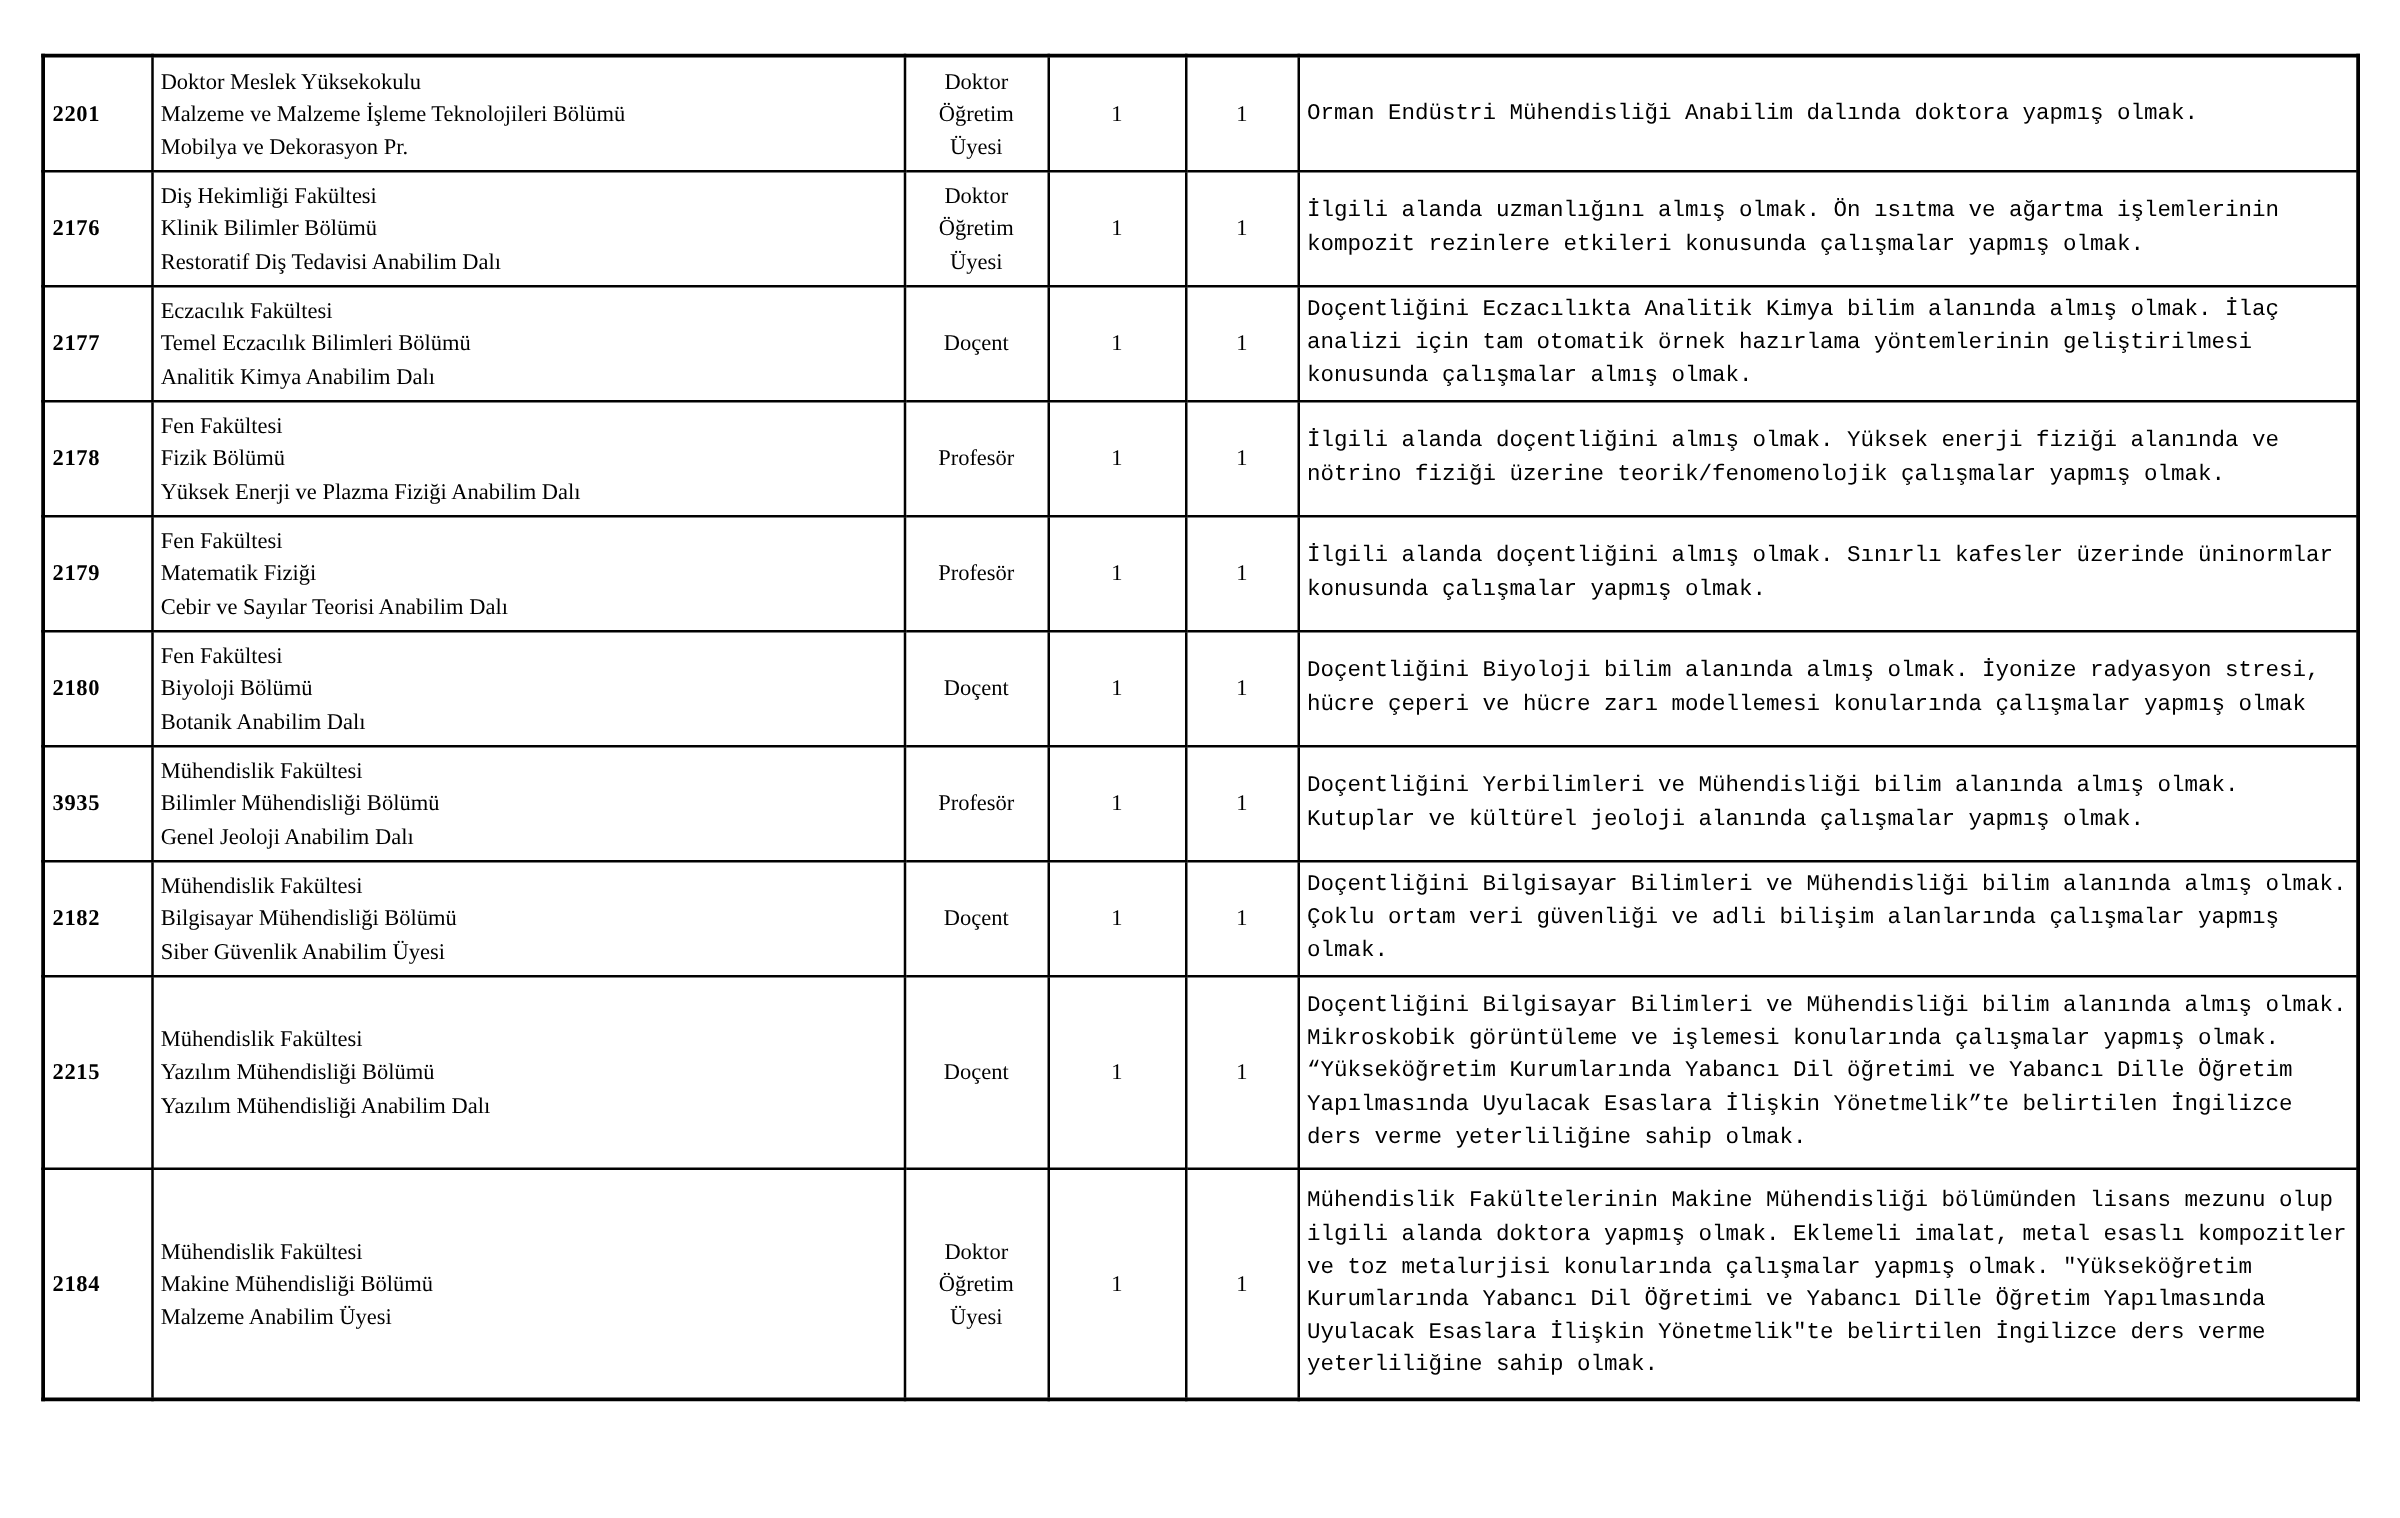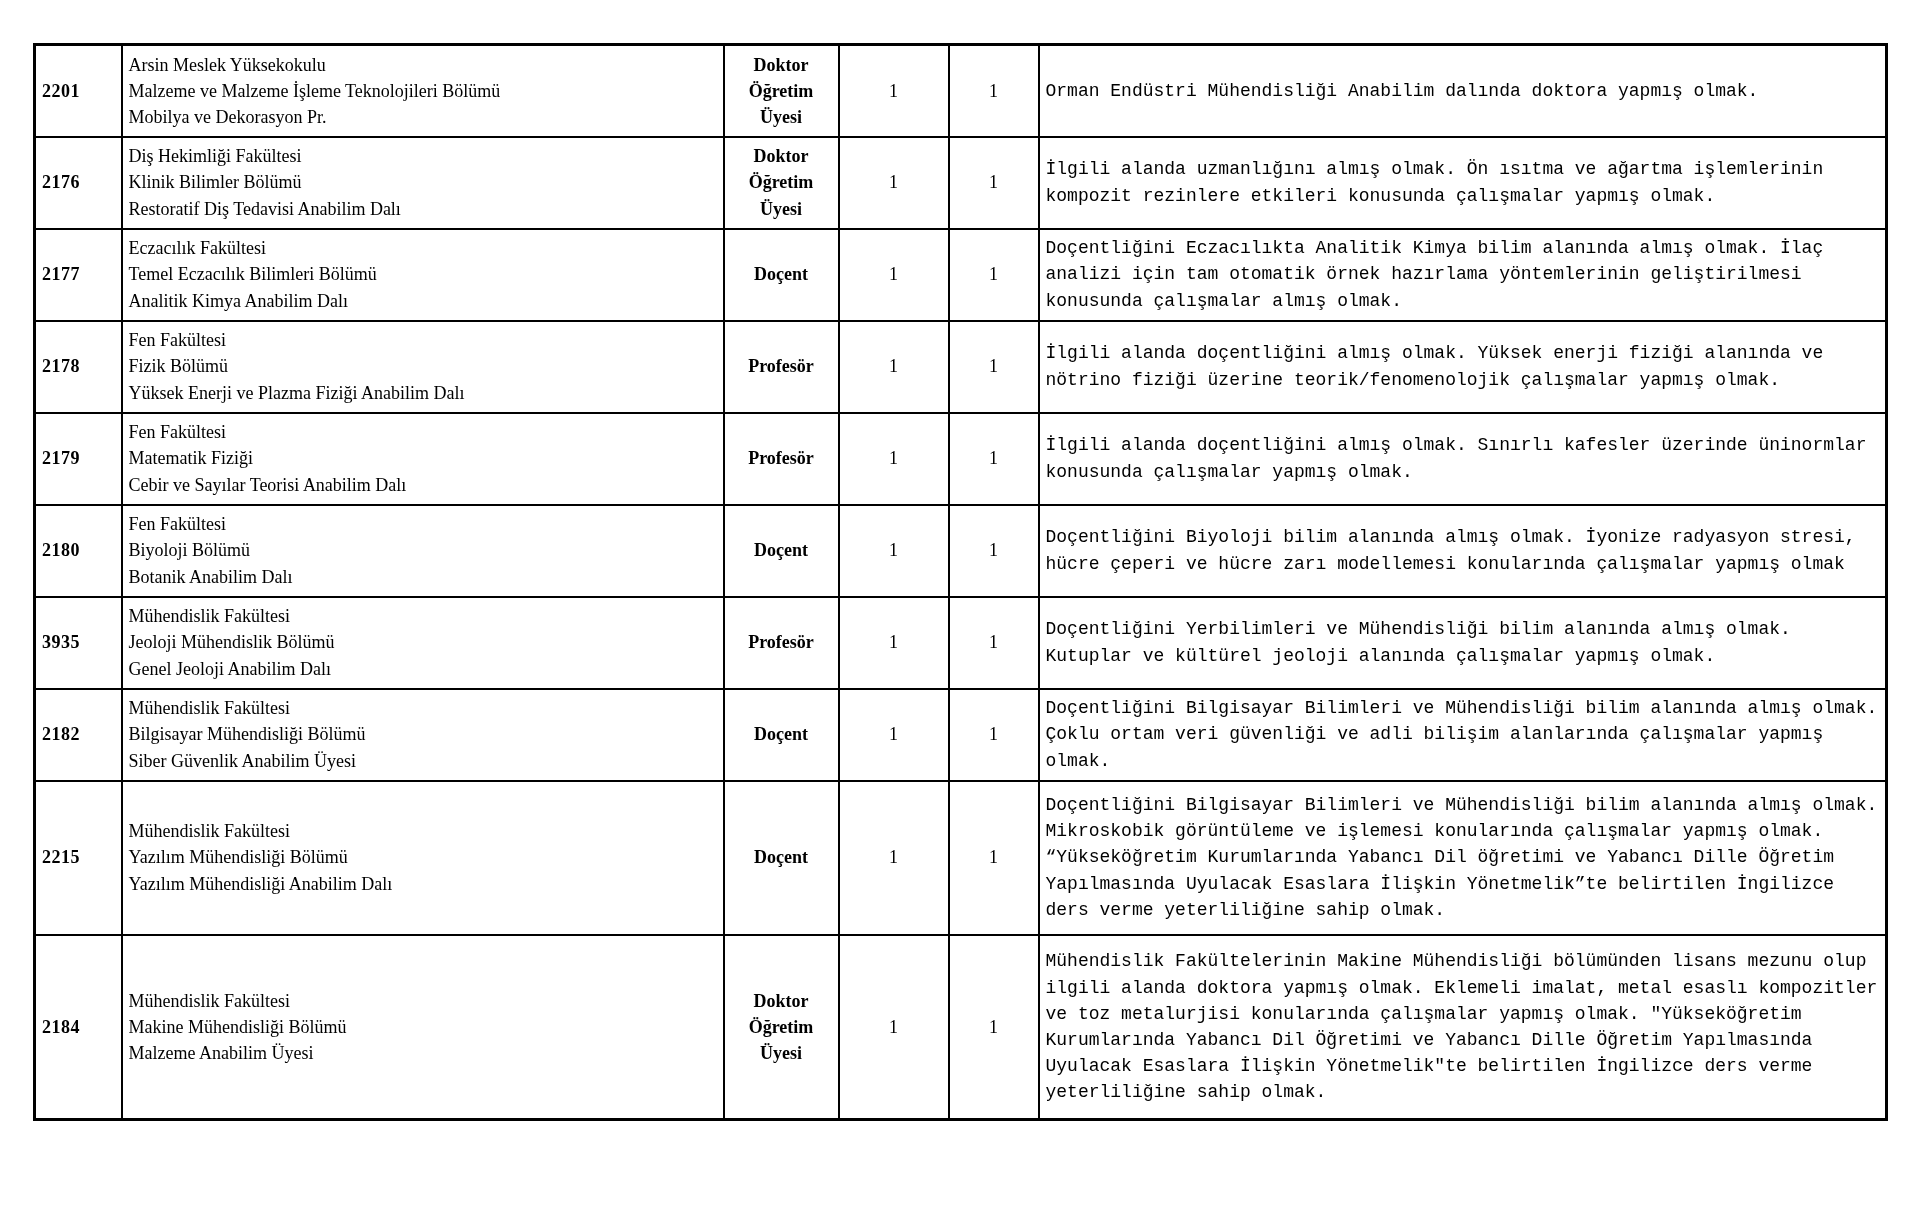--- a/index.html
+++ b/index.html
@@ -43,21 +43,20 @@
   }
   td.c-unit {
     text-align: left;
     padding-left: 5px;
     padding-right: 4px;
   }
   td.c-title {
     text-align: center;
     padding-left: 8px;
     padding-right: 8px;
-    font-weight: bold;
   }
   td.c-num {
     text-align: center;
   }
   td.c-desc {
     text-align: left;
     padding-left: 8px;
     padding-right: 8px;
     font-family: Liberation Mono, monospace;
   }
@@ -77,21 +76,21 @@
       <col style="width:110px">
       <col style="width:90px">
       <col style="width:848px">
     </colgroup>
     <tbody id="rows">
         <tr>
     <td class="c-code">
       <span>2201</span>
     </td>
     <td class="c-unit">
-      <div class="unit-line">Arsin Meslek Yüksekokulu</div>
+      <div class="unit-line">Doktor Meslek Yüksekokulu</div>
       <div class="unit-line">Malzeme ve Malzeme İşleme Teknolojileri Bölümü</div>
       <div class="unit-line">Mobilya ve Dekorasyon Pr.</div>
     </td>
     <td class="c-title">Doktor Öğretim Üyesi</td>
     <td class="c-num">1</td>
     <td class="c-num">1</td>
     <td class="c-desc">Orman Endüstri Mühendisliği Anabilim dalında doktora yapmış olmak.</td>
   </tr>
         <tr>
     <td class="c-code">
@@ -162,21 +161,21 @@
     <td class="c-num">1</td>
     <td class="c-num">1</td>
     <td class="c-desc">Doçentliğini Biyoloji bilim alanında almış olmak. İyonize radyasyon stresi, hücre çeperi ve hücre zarı modellemesi konularında çalışmalar yapmış olmak</td>
   </tr>
         <tr>
     <td class="c-code">
       <span>3935</span>
     </td>
     <td class="c-unit">
       <div class="unit-line">Mühendislik Fakültesi</div>
-      <div class="unit-line">Jeoloji Mühendislik Bölümü</div>
+      <div class="unit-line">Bilimler Mühendisliği Bölümü</div>
       <div class="unit-line">Genel Jeoloji Anabilim Dalı</div>
     </td>
     <td class="c-title">Profesör</td>
     <td class="c-num">1</td>
     <td class="c-num">1</td>
     <td class="c-desc">Doçentliğini Yerbilimleri ve Mühendisliği bilim alanında almış olmak. Kutuplar ve kültürel jeoloji alanında çalışmalar yapmış olmak.</td>
   </tr>
         <tr>
     <td class="c-code">
       <span>2182</span>

